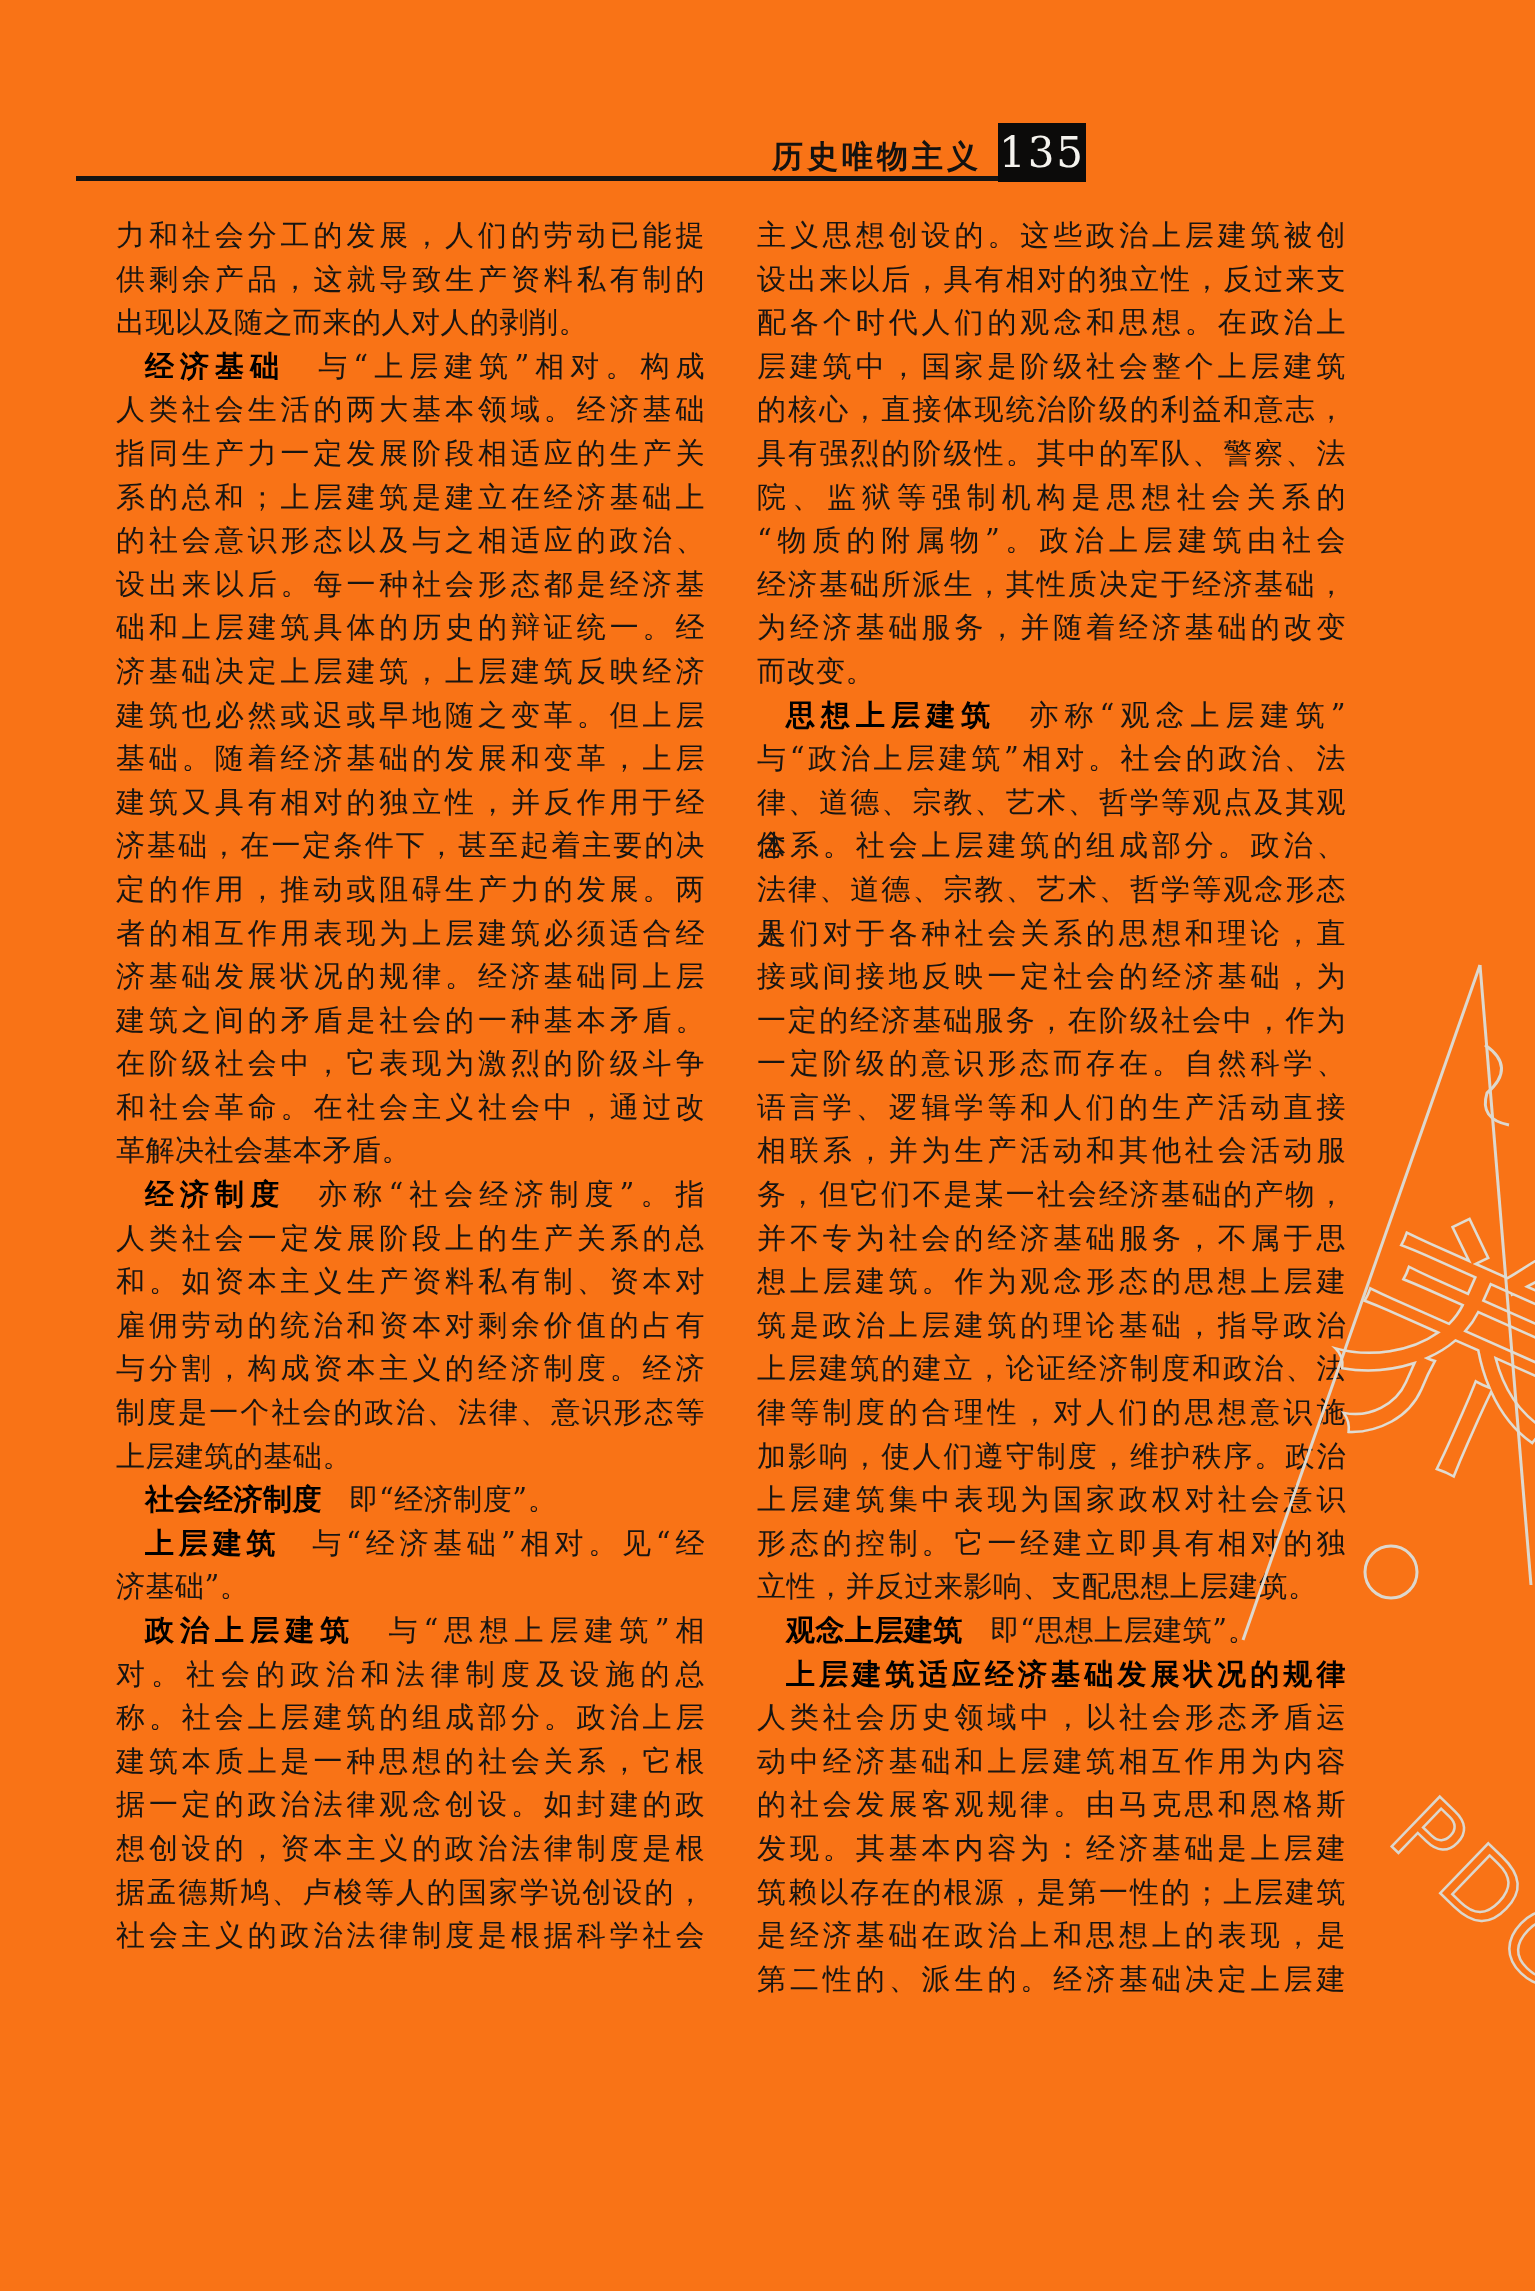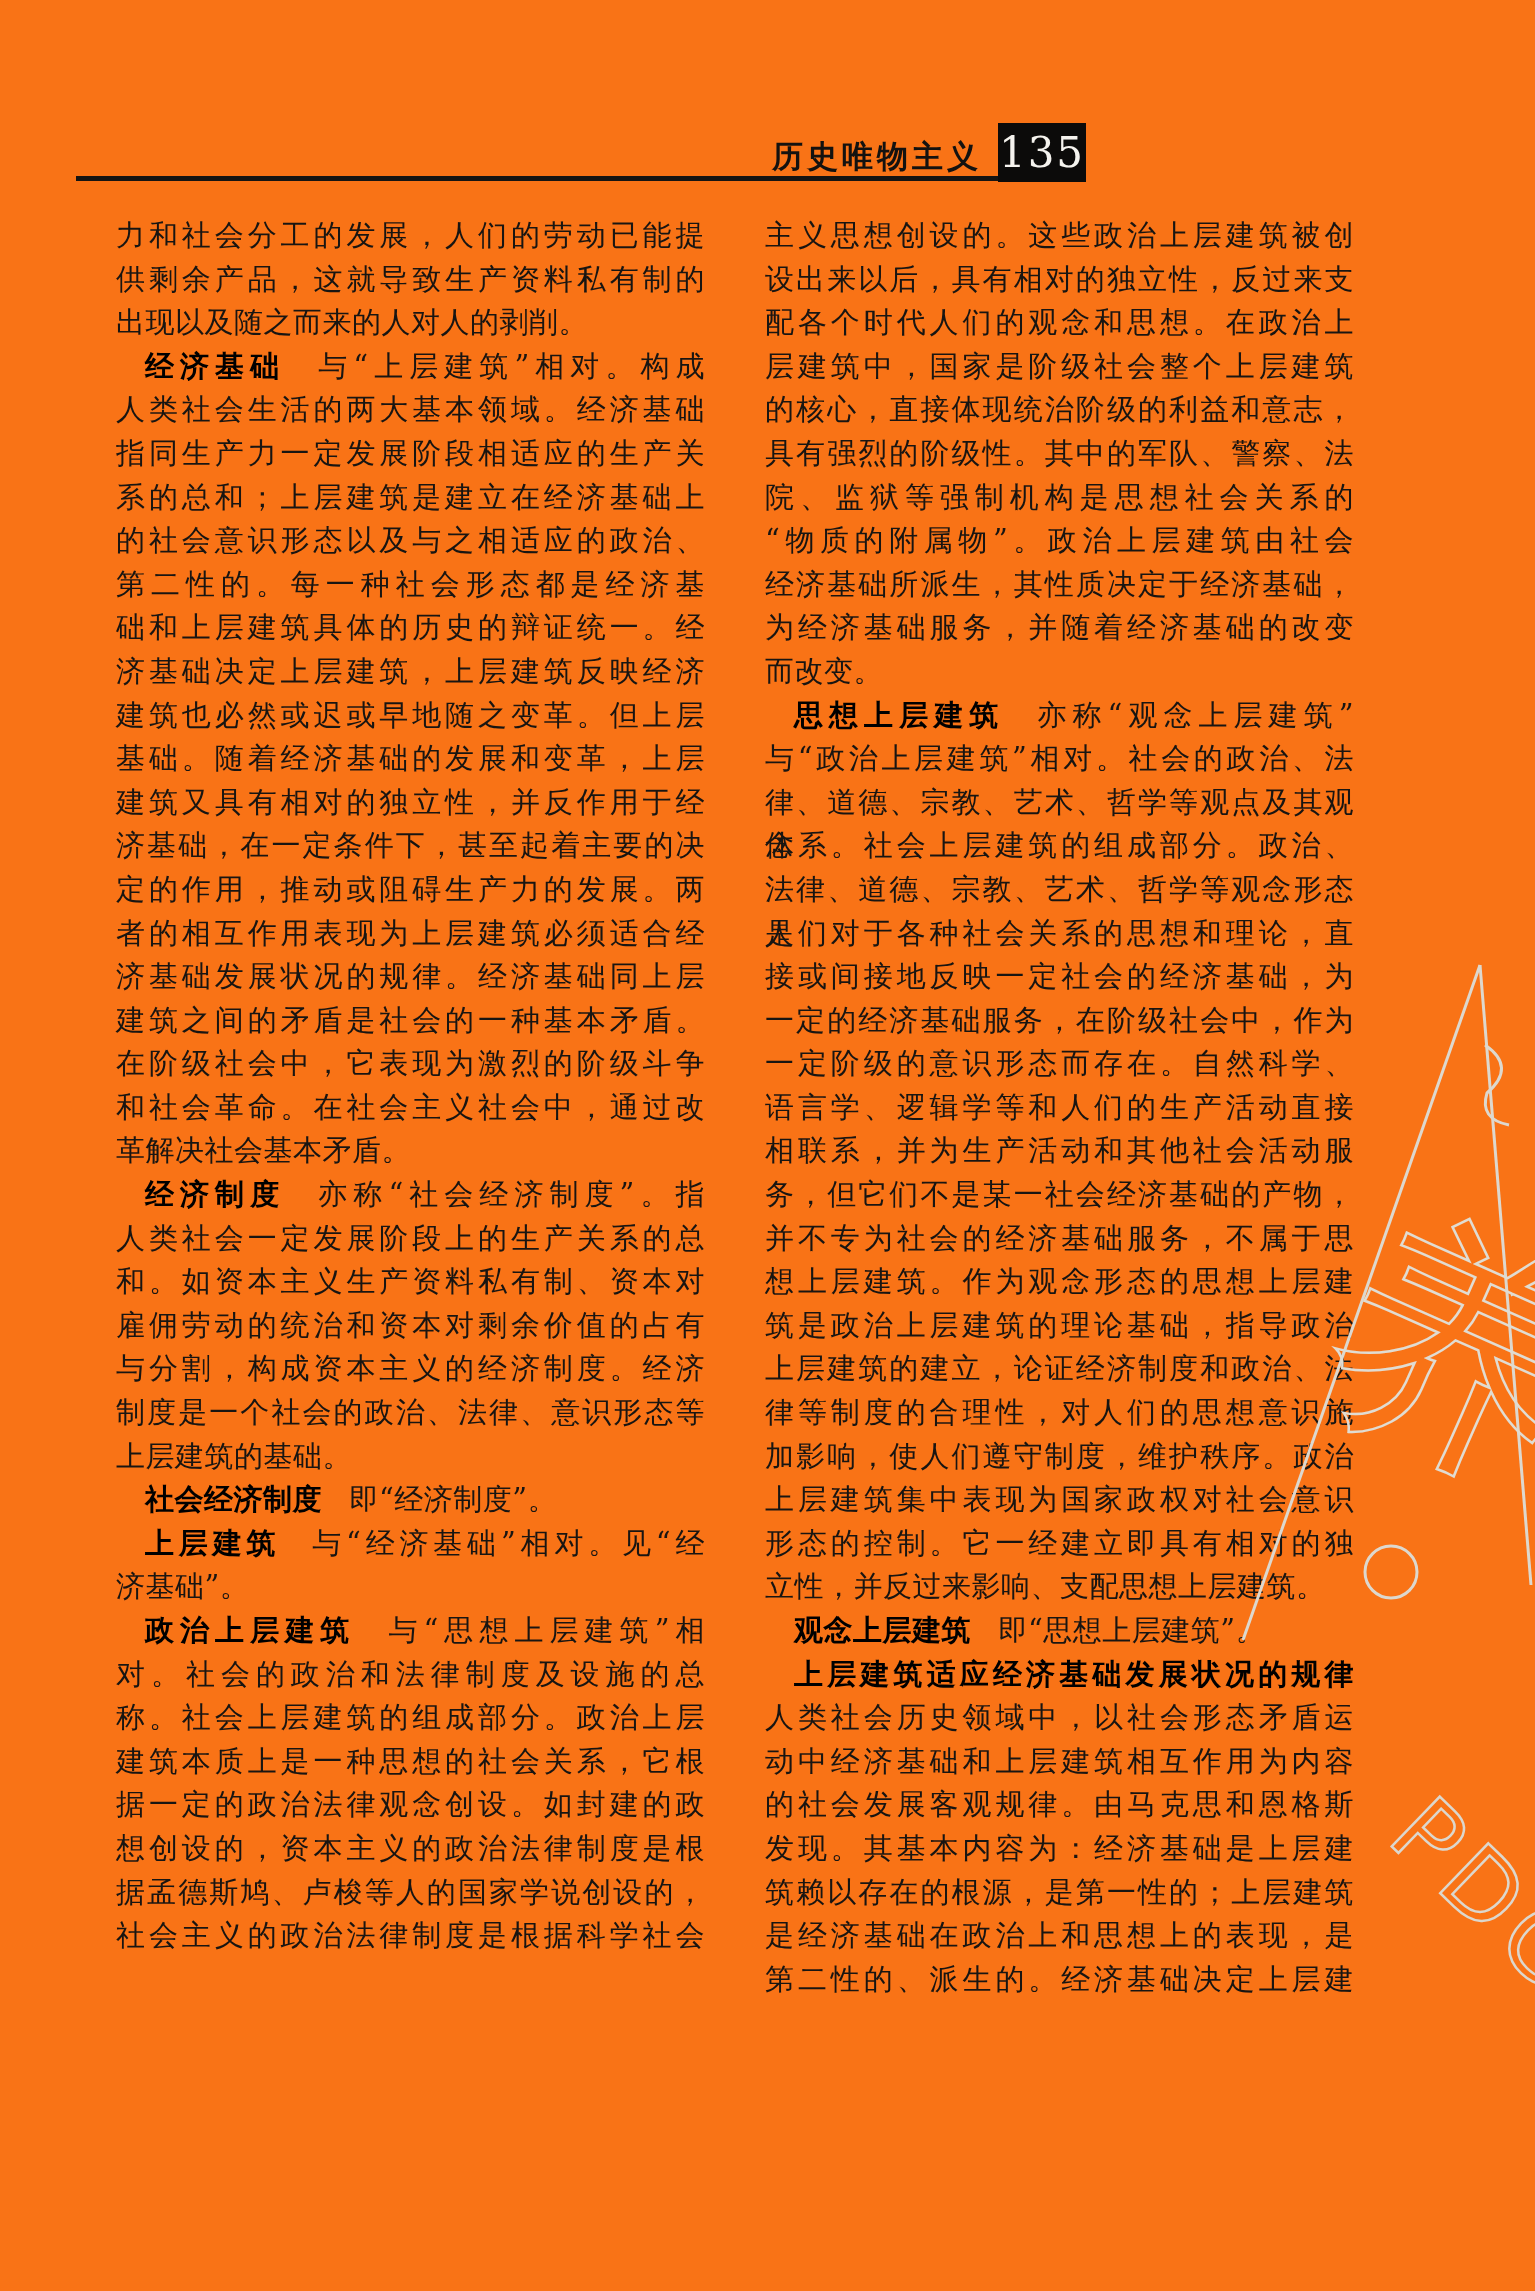--- a/index.html
+++ b/index.html
@@ -8,21 +8,21 @@
   
   .running-title{position:absolute;top:136px;right:553px;font-size:31px;font-weight:700;
                  letter-spacing:4px;color:#141210;white-space:nowrap;}
   .header-rule{position:absolute;left:76px;top:176px;width:1010px;height:5px;background:#161412;}
   .page-num-box{position:absolute;left:998px;top:123px;width:88px;height:59px;background:#0c0b0a;
                 display:flex;align-items:center;justify-content:center;}
   .page-num-box span{color:#f5f3ee;font-size:42px;font-family:"DejaVu Serif",serif;letter-spacing:2px;}
   
   .col{position:absolute;top:214px;width:589px;}
   .col-left{left:116px;}
-  .col-right{left:757px;margin-left:8px;}
+  .col-right{left:757px;}
   .line{height:43.6px;line-height:43.6px;font-size:29px;white-space:nowrap;
         text-align:justify;text-align-last:left;letter-spacing:0.5px;}
   .line.j{white-space:normal;text-align:justify;text-align-last:justify;}
   .line.ind{text-indent:1em;}
   .head{font-family:"DejaVu Sans","Liberation Sans",sans-serif;font-weight:700;color:#000;}
   .gap{display:inline-block;width:0.95em;}
   
   .wm{position:absolute;left:1135px;top:880px;pointer-events:none;}
 </style>
 </head>
@@ -40,21 +40,21 @@
 
   <div class="col col-left" id="col-left">
       <div class="line j"><span>力和社会分工的发展，人们的劳动已能提</span></div>
       <div class="line j"><span>供剩余产品，这就导致生产资料私有制的</span></div>
       <div class="line"><span>出现以及随之而来的人对人的剥削。</span></div>
       <div class="line j ind"><span class="head">经济基础</span><span class="gap"></span><span>与“上层建筑”相对。构成</span></div>
       <div class="line j"><span>人类社会生活的两大基本领域。经济基础</span></div>
       <div class="line j"><span>指同生产力一定发展阶段相适应的生产关</span></div>
       <div class="line j"><span>系的总和；上层建筑是建立在经济基础上</span></div>
       <div class="line j"><span>的社会意识形态以及与之相适应的政治、</span></div>
-      <div class="line j"><span>第二性的。每一种社会形态都是经济基</span></div>
+      <div class="line j"><span>设出来以后。每一种社会形态都是经济基</span></div>
       <div class="line j"><span>础和上层建筑具体的历史的辩证统一。经</span></div>
       <div class="line j"><span>济基础决定上层建筑，上层建筑反映经济</span></div>
       <div class="line j"><span>建筑也必然或迟或早地随之变革。但上层</span></div>
       <div class="line j"><span>基础。随着经济基础的发展和变革，上层</span></div>
       <div class="line j"><span>建筑又具有相对的独立性，并反作用于经</span></div>
       <div class="line j"><span>济基础，在一定条件下，甚至起着主要的决</span></div>
       <div class="line j"><span>定的作用，推动或阻碍生产力的发展。两</span></div>
       <div class="line j"><span>者的相互作用表现为上层建筑必须适合经</span></div>
       <div class="line j"><span>济基础发展状况的规律。经济基础同上层</span></div>
       <div class="line j"><span>建筑之间的矛盾是社会的一种基本矛盾。</span></div>

